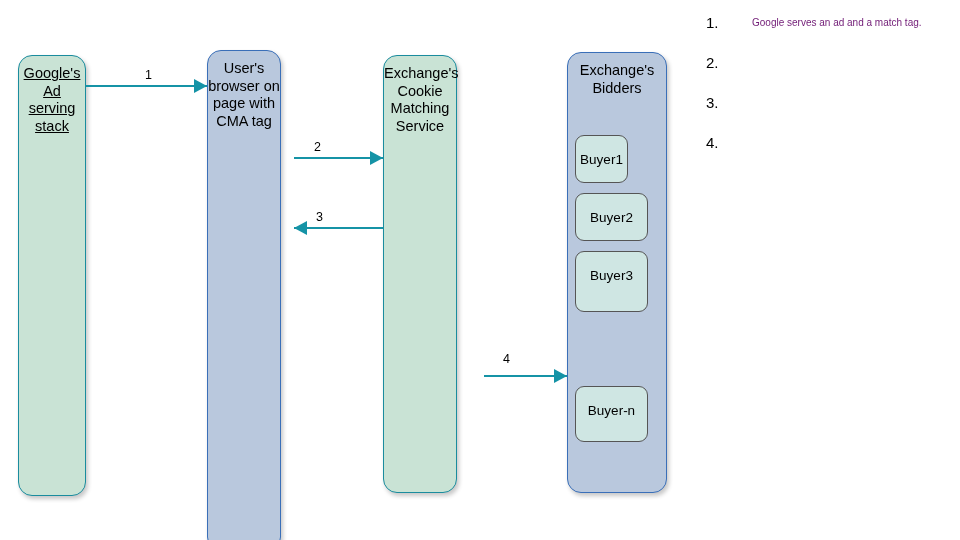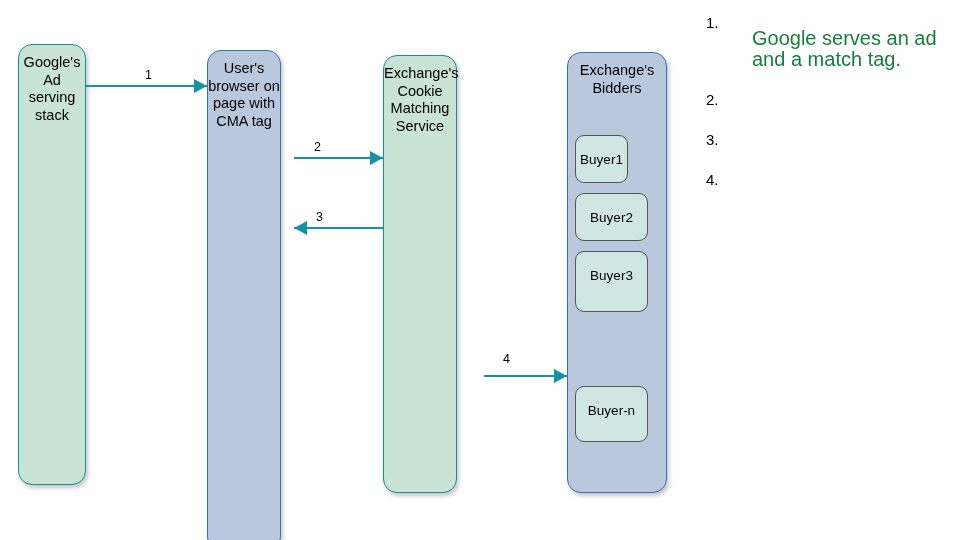--- a/index.html
+++ b/index.html
@@ -89,32 +89,31 @@
   }
   .step-num {
     width: 46px;
     flex: 0 0 46px;
     font-size: 15px;
     line-height: 21px;
     color: #000000;
   }
   .step-text {
     flex: 1 1 auto;
-    font-size: 20px;
+    font-size: 10px;
     line-height: 21px;
-    color: #15803d;
-    margin-top: 16px;
+    color: #701a75;
   }
 </style>
 </head>
 <body>
 
 <div id="canvas">
   <div id="columns-layer">
-      <div class="col-box col-green" style="left: 18px; top: 44px; width: 68px; height: 441px;">
+      <div class="col-box col-green" style="left: 18px; top: 55px; width: 68px; height: 441px; text-decoration: underline;">
         <span class="col-title">Google's
 Ad serving
 stack</span>
       </div>
       <div class="col-box col-blue" style="left: 207px; top: 50px; width: 74px; height: 501px;">
         <span class="col-title">User's
 browser on
 page with
 CMA tag</span>
       </div>

